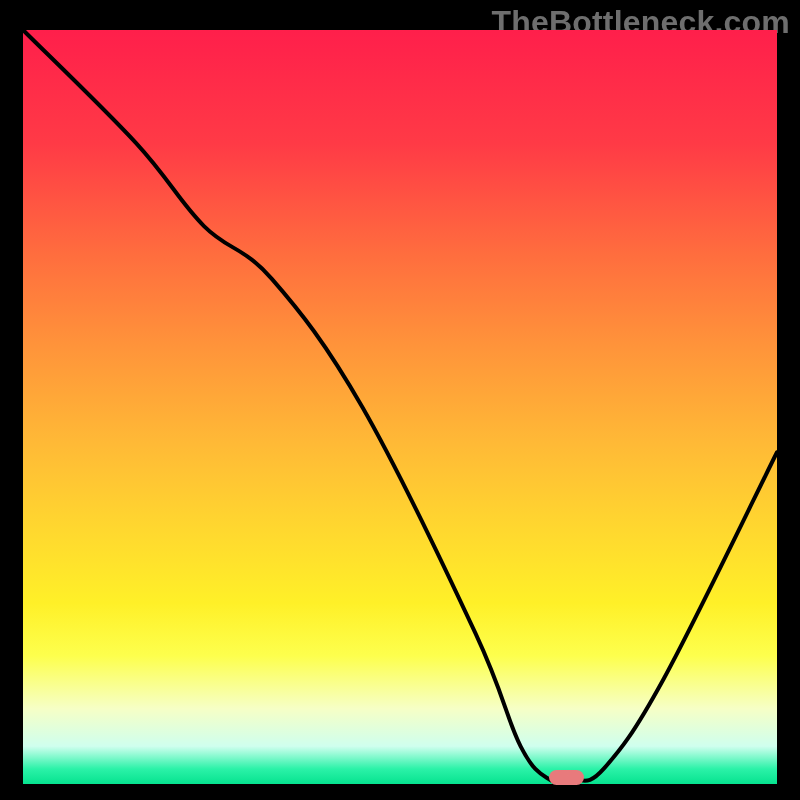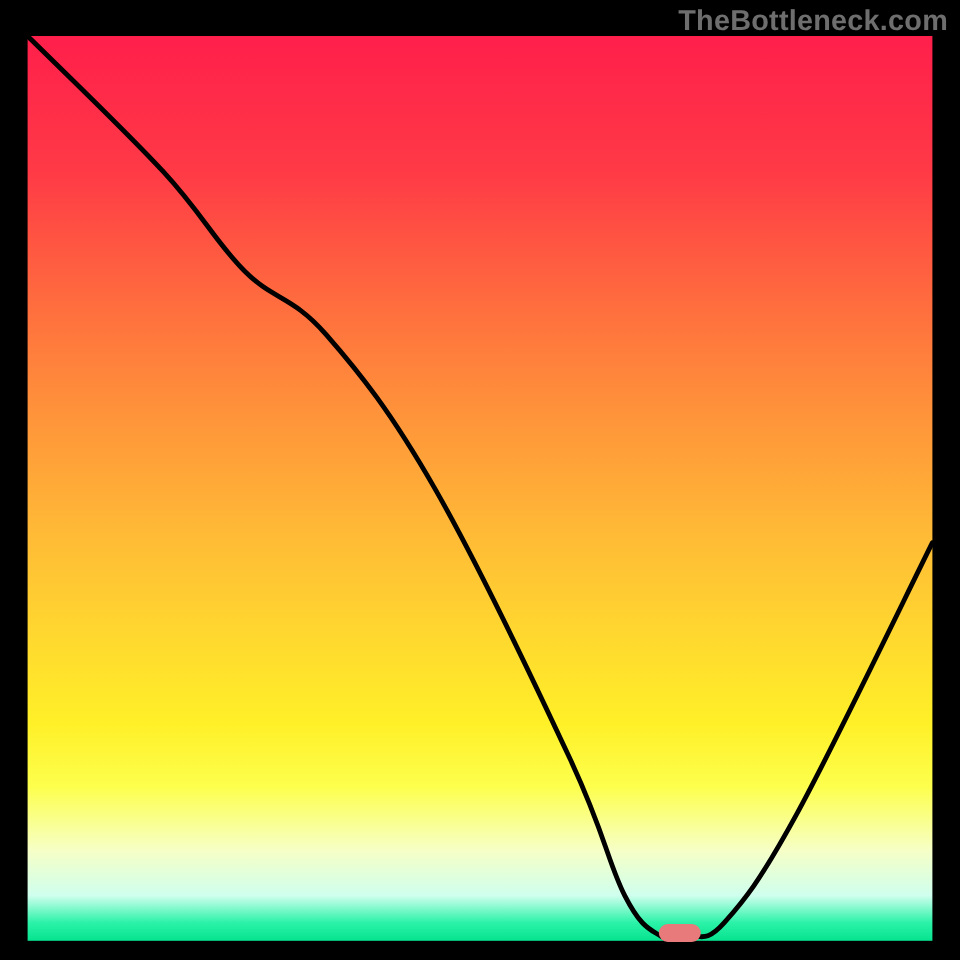--- a/index.html
+++ b/index.html
@@ -14,21 +14,21 @@
     position: relative;
     width: 800px;
     height: 800px;
     background: #000;
   }
   .watermark {
     position: absolute;
     top: 4px;
     right: 10px;
     font-family: Arial, Helvetica, sans-serif;
-    font-size: 24px;
+    font-size: 32px;
     font-weight: 600;
     color: #6e6e6e;
     letter-spacing: 0.2px;
   }
   .plot {
     position: absolute;
     left: 23px;
     top: 30px;
     width: 754px;
     height: 754px;

